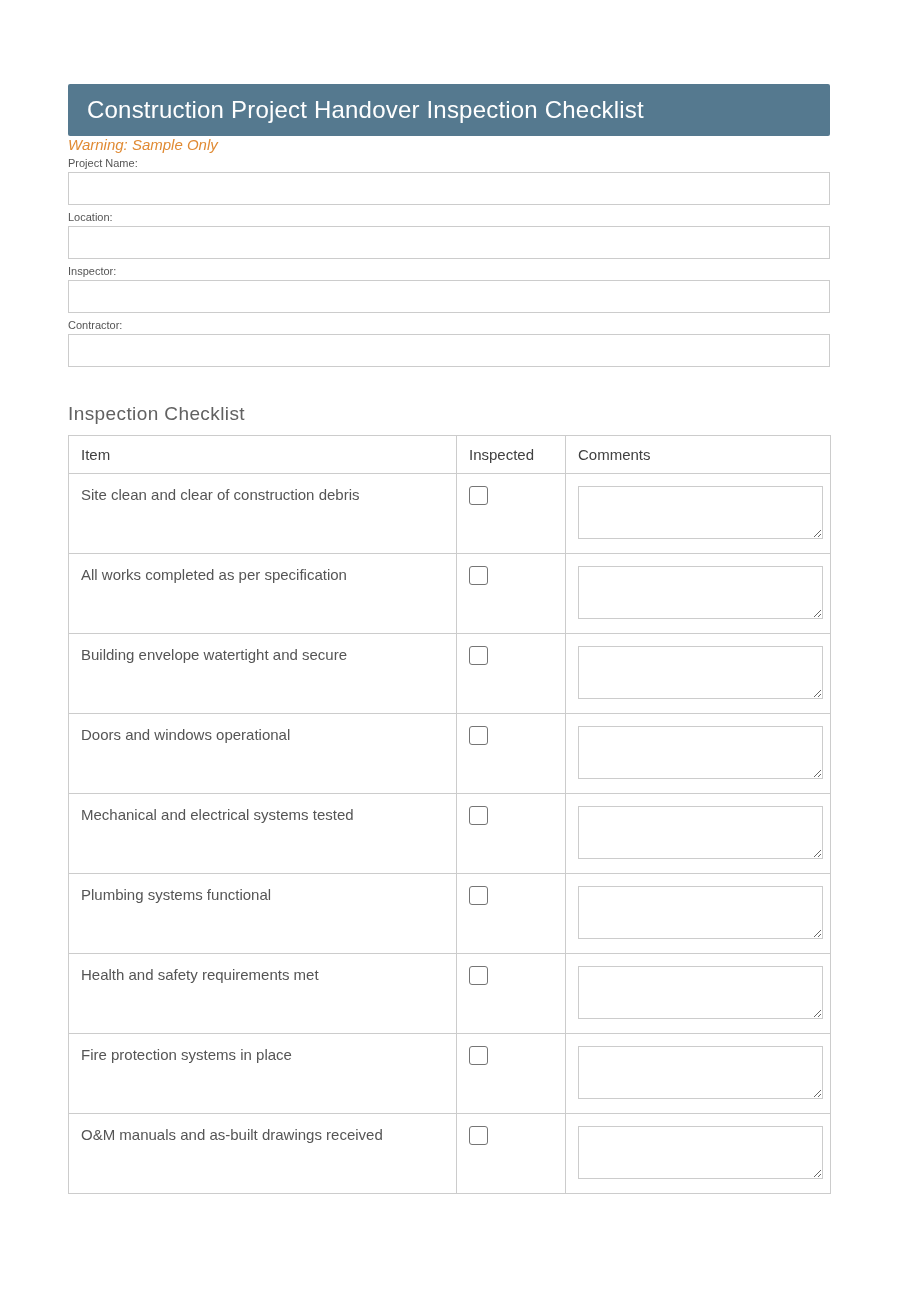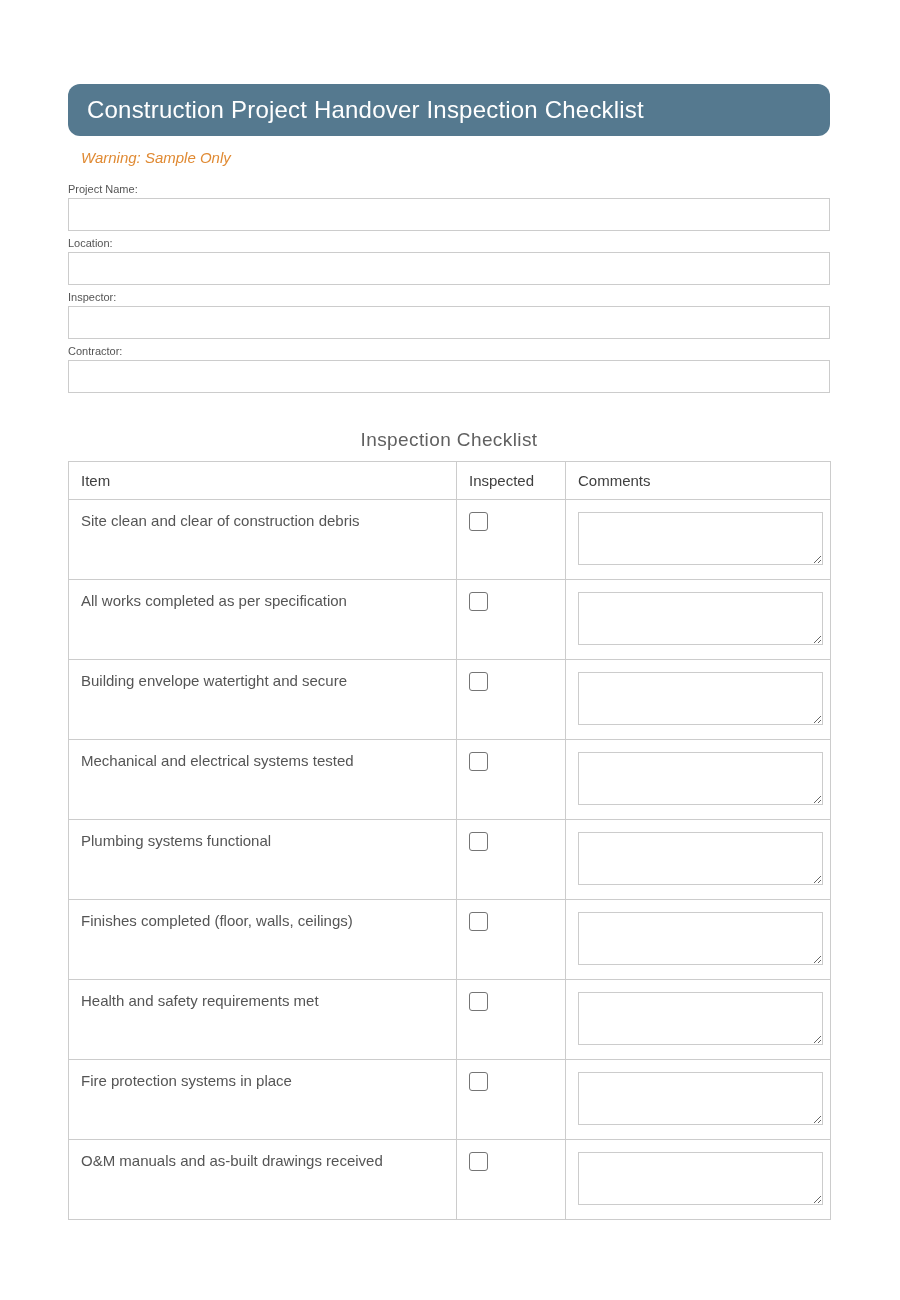--- a/index.html
+++ b/index.html
@@ -22,38 +22,38 @@
   }
   .container {
     width: 762px;
     margin-left: 68px;
     padding-top: 84px;
   }
   .banner {
     width: 762px;
     height: 52px;
     background: var(--banner_bg);
-    border-radius: 12px;
+    border-radius: 2px;
     display: flex;
     align-items: center;
     padding-left: 19px;
   }
   .banner h1 {
     margin: 0;
     font-size: 24px;
     font-weight: normal;
     color: var(--banner_text);
     letter-spacing: 0.2px;
   }
   .warning {
     font-style: italic;
     color: var(--warning);
     font-size: 15px;
     line-height: 18px;
-    margin: 13px;
+    margin: 0;
   }
   .field-label {
     font-size: 11px;
     line-height: 18px;
     color: var(--text);
   }
   .field-input {
     display: block;
     width: 762px;
     height: 33px;
@@ -67,21 +67,20 @@
     outline: none;
     background: #ffffff;
   }
   .section-heading {
     margin: 36px 0 10px 0;
     font-size: 19px;
     line-height: 22px;
     font-weight: normal;
     color: var(--heading);
     letter-spacing: 0.4px;
-    text-align: center;
   }
   table.checklist {
     width: 762px;
     border-collapse: collapse;
     table-layout: fixed;
   }
   table.checklist th, table.checklist td {
     border: 1px solid var(--border);
     vertical-align: top;
     text-align: left;
@@ -206,20 +205,29 @@
         <tr>
           <td class="item-cell">Building envelope watertight and secure</td>
           <td class="check-cell">
             <input type="checkbox" class="checkbox" aria-label="Building envelope watertight and secure" style="">
           </td>
           <td class="comment-cell">
             <textarea class="comment-box" style=""></textarea>
           </td>
         </tr>
 
+        <tr>
+          <td class="item-cell">Doors and windows operational</td>
+          <td class="check-cell">
+            <input type="checkbox" class="checkbox" aria-label="Doors and windows operational" style="">
+          </td>
+          <td class="comment-cell">
+            <textarea class="comment-box" style=""></textarea>
+          </td>
+        </tr>
 
         <tr>
           <td class="item-cell">Mechanical and electrical systems tested</td>
           <td class="check-cell">
             <input type="checkbox" class="checkbox" aria-label="Mechanical and electrical systems tested" style="">
           </td>
           <td class="comment-cell">
             <textarea class="comment-box" style=""></textarea>
           </td>
         </tr>
@@ -227,29 +235,20 @@
         <tr>
           <td class="item-cell">Plumbing systems functional</td>
           <td class="check-cell">
             <input type="checkbox" class="checkbox" aria-label="Plumbing systems functional" style="">
           </td>
           <td class="comment-cell">
             <textarea class="comment-box" style=""></textarea>
           </td>
         </tr>
 
-        <tr>
-          <td class="item-cell">Finishes completed (floor, walls, ceilings)</td>
-          <td class="check-cell">
-            <input type="checkbox" class="checkbox" aria-label="Finishes completed (floor, walls, ceilings)" style="">
-          </td>
-          <td class="comment-cell">
-            <textarea class="comment-box" style=""></textarea>
-          </td>
-        </tr>
 
         <tr>
           <td class="item-cell">Health and safety requirements met</td>
           <td class="check-cell">
             <input type="checkbox" class="checkbox" aria-label="Health and safety requirements met" style="">
           </td>
           <td class="comment-cell">
             <textarea class="comment-box" style=""></textarea>
           </td>
         </tr>

